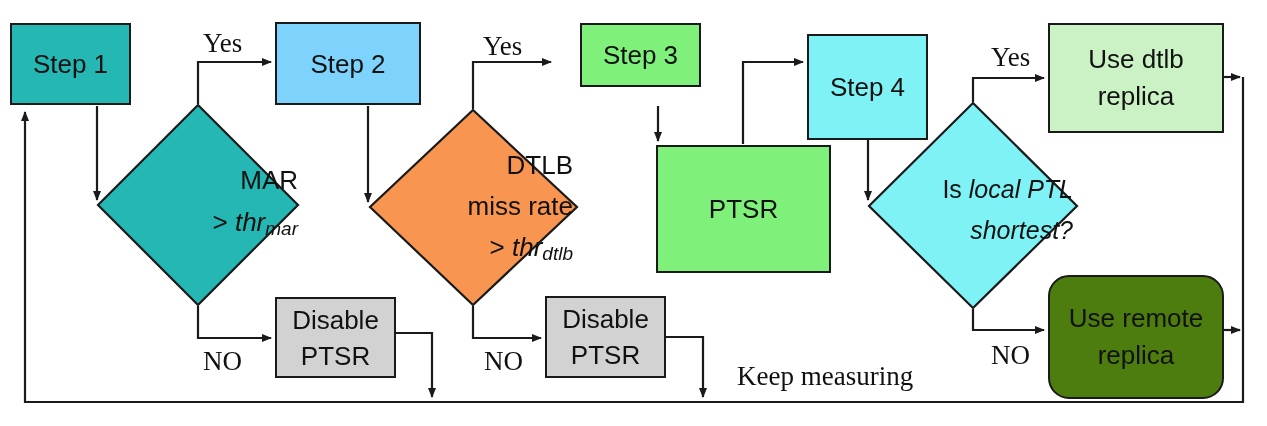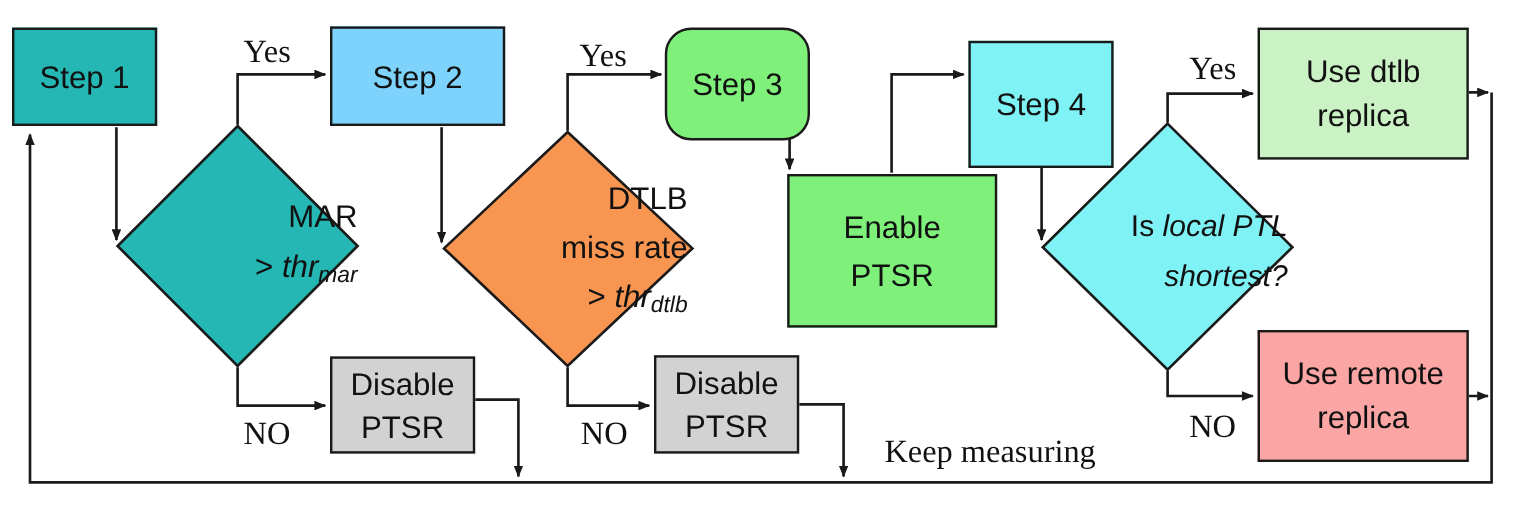--- a/index.html
+++ b/index.html
@@ -76,49 +76,48 @@
   </svg>
 
   <div class="node" style="left: 10px; top: 23px; width: 121px; height: 82px; background-color: rgb(37, 183, 180);">
     <span>Step 1</span>
   </div>
 
   <div class="node" style="left: 275px; top: 22px; width: 146px; height: 83px; background-color: #7dd3fc;">
     <span>Step 2</span>
   </div>
 
-  <div class="node" style="left: 554px; top: 23px; width: 121px; height: 94px; background-color: rgb(127, 241, 123); border-radius: 22px;">
+  <div class="node" style="left: 580px; top: 23px; width: 121px; height: 64px; background-color: rgb(127, 241, 123);">
     <span>Step 3</span>
   </div>
 
   <div class="node" style="left: 807px; top: 34px; width: 121px; height: 106px; background-color: rgb(127, 242, 245);">
     <span>Step 4</span>
   </div>
 
   <div class="node" style="left: 656px; top: 145px; width: 175px; height: 128px; line-height: 40px; background-color: rgb(127, 241, 123);">
-    <span>Enable</span>
     <span>PTSR</span>
   </div>
 
   <div class="node" style="left: 275px; top: 297px; width: 121px; height: 81px; line-height: 36px; background-color: rgb(210, 210, 210);">
     <span>Disable</span>
     <span>PTSR</span>
   </div>
 
   <div class="node" style="left: 545px; top: 296px; width: 121px; height: 82px; line-height: 36px; background-color: rgb(210, 210, 210);">
     <span>Disable</span>
     <span>PTSR</span>
   </div>
 
   <div class="node" style="left: 1048px; top: 23px; width: 176px; height: 110px; line-height: 37px; background-color: rgb(203, 242, 196);">
     <span>Use dtlb</span>
     <span>replica</span>
   </div>
 
-  <div class="node" style="left: 1048px; top: 275px; width: 176px; height: 110px; line-height: 37px; background-color: #fca5a5;">
+  <div class="node" style="left: 1048px; top: 275px; width: 176px; height: 124px; line-height: 37px; background-color: #4d7c0f; border-radius: 21px;">
     <span>Use remote</span>
     <span>replica</span>
   </div>
 
   <div class="dtext" style="left:98px;top:159px;width:200px;">
     <div>MAR</div>
     <div><span>&gt;</span>&nbsp;<span class="it">thr</span><span class="sub">mar</span></div>
   </div>
 
   <div class="dtext" style="left:373px;top:145px;width:200px;line-height:41px;">

